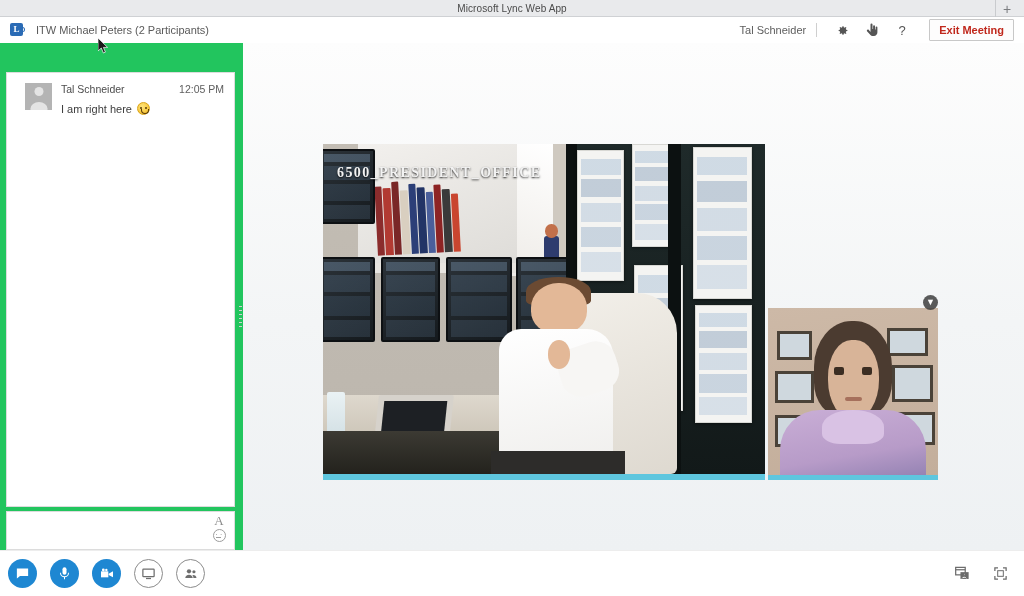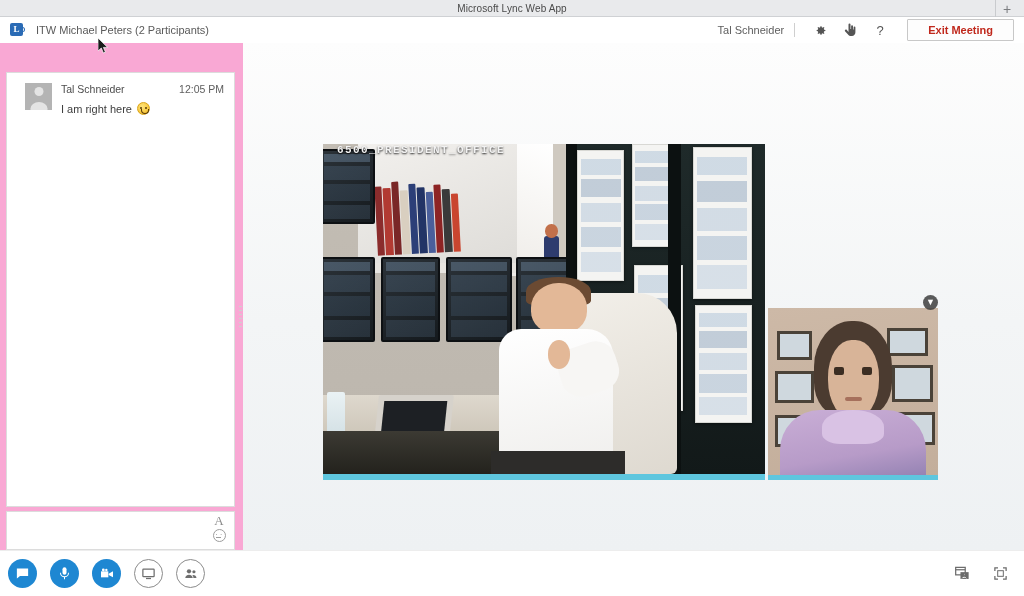--- a/index.html
+++ b/index.html
@@ -1,21 +1,21 @@
 <!DOCTYPE html>
 <html><head>
 <meta charset="utf-8">
 <style>
   * { box-sizing: border-box; margin: 0; padding: 0; }
   html, body {
     width: 1024px; height: 596px;
     font-family: "Liberation Sans", sans-serif;
     background: #ffffff; overflow: hidden;
   }
-  #app { position: relative; width: 1024px; height: 596px; background: #f9a8d4; }
+  #app { position: relative; width: 1024px; height: 596px; background: #22c55e; }
 
   
   .browser-bar {
     position: absolute; left: 0; top: 0; width: 1024px; height: 17px;
     background: #e9eaec; border-bottom: 1px solid #cfd1d4;
     display: flex; align-items: center; justify-content: center;
   }
   .browser-tab-title {
     font-size: 10px; color: #4a4a4a; letter-spacing: .1px;
   }
@@ -56,21 +56,21 @@
   }
   .user-name { font-size: 11px; color: #5e5e5e; margin-right: 10px; }
   .hdr-sep { width: 1px; height: 14px; background: #cfcfcf; margin-right: 10px; }
   .hdr-icon {
     width: 22px; height: 22px; display: flex; align-items: center; justify-content: center;
     color: #555; font-size: 13px; margin: 0 4px;
   }
   .exit-meeting {
     margin-left: 12px; border: 1px solid #c8c8c8; background: #fdfdfd;
     color: #c0281c; font-size: 11px; font-weight: bold;
-    padding: 4px 20px; border-radius: 1px; white-space: nowrap;
+    padding: 4px 9px; border-radius: 1px; white-space: nowrap;
   }
 
   
   .call-status {
     position: absolute; left: 0; top: 44px; width: 240px; height: 25px;
     display: flex; align-items: center;
   }
   .signal-bars {
     margin-left: 12px; display: flex; align-items: flex-end; gap: 1px; height: 11px;
   }
@@ -189,23 +189,23 @@
     position: absolute; left: 243px; top: 43px; width: 781px; height: 507px;
     background: linear-gradient(180deg,#fdfdfd 0%, #f3f5f6 55%, #eef1f3 100%);
   }
 
   .video-main {
     position: absolute; left: 80px; top: 101px; width: 442px; height: 336px;
     overflow: hidden; background: #111;
     border-bottom: 6px solid #5ec6de;
   }
   .video-label {
-    position: absolute; left: 14px; top: 0; z-index: 6;
-    font-size: 11px; color: #f2f2f2; letter-spacing: 1.4px;
-    font-family: Liberation Mono, monospace; font-weight: bold;
+    position: absolute; left: 14px; top: 21px; z-index: 6;
+    font-size: 14px; color: #f2f2f2; letter-spacing: 1.4px;
+    font-family: Liberation Serif, serif; font-weight: bold;
     text-shadow: 0 1px 2px rgba(0,0,0,.85);
   }
   
   .scene { position: absolute; inset: 0; background: #cfc9c0; }
   .wall-left { position: absolute; left: 0; top: 0; width: 48%; height: 100%;
     background: linear-gradient(180deg,#c3bdb4 0%, #bcb6ad 100%); }
   .shelf-white { position: absolute; left: 8%; top: 0; width: 36%; height: 37%;
     background: linear-gradient(160deg,#f2f0ed 0%, #dedcd8 100%); }
   .books { position: absolute; left: 12%; top: 11%; width: 24%; height: 22%;
     display: flex; align-items: flex-end; gap: 1px; transform: rotate(-3deg); }

